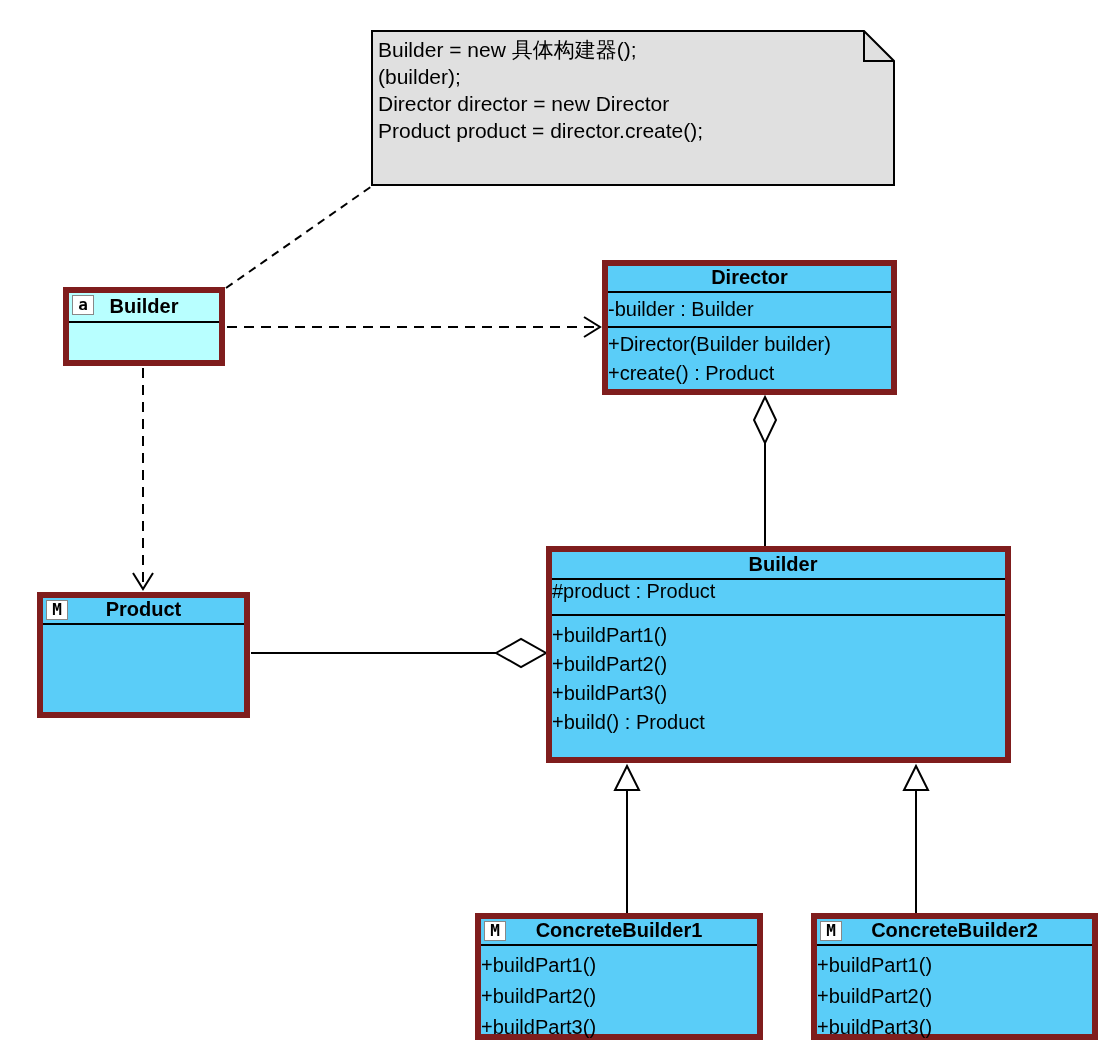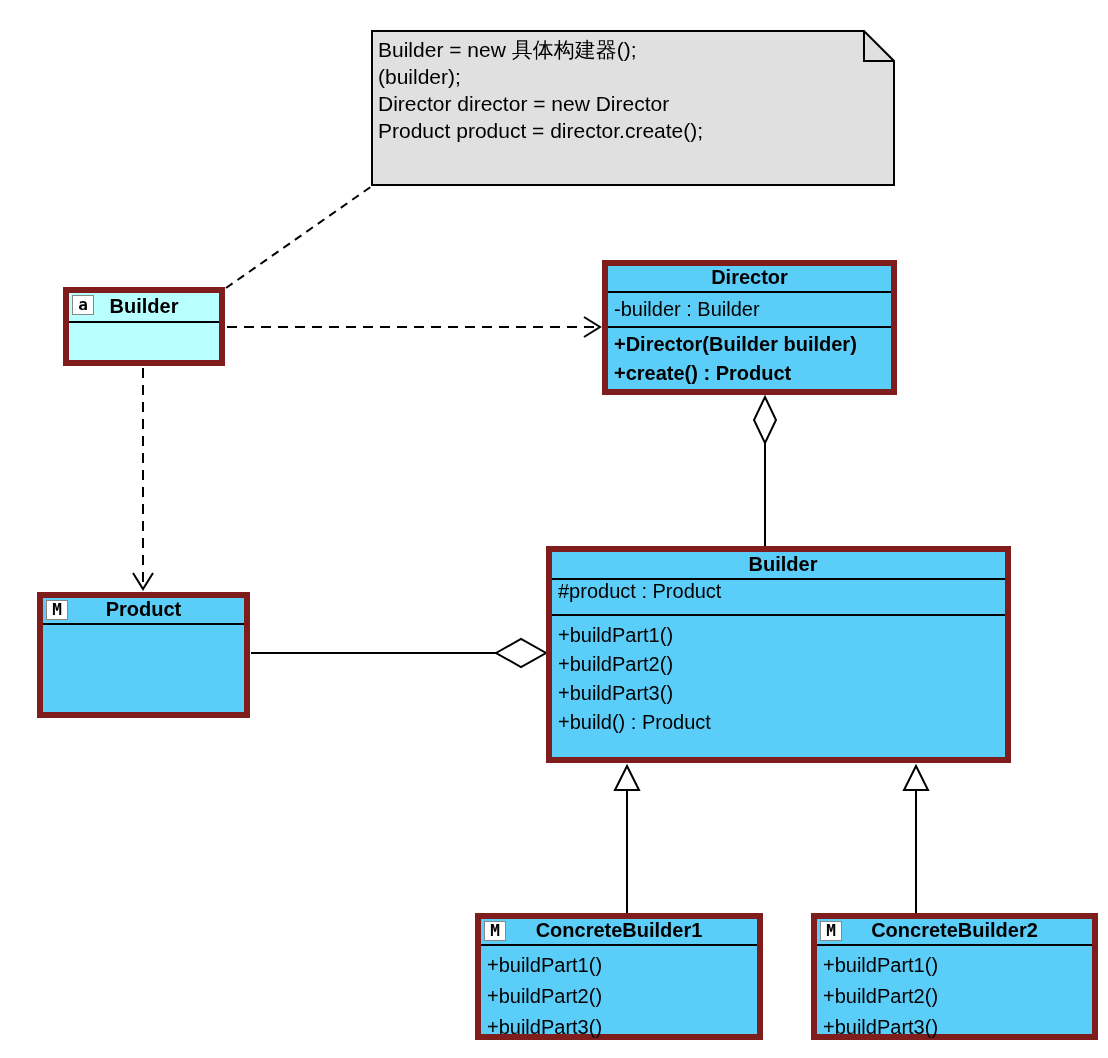--- a/index.html
+++ b/index.html
@@ -15,21 +15,21 @@
   .hdr {
     position:relative; text-align:center; font-weight:bold; font-size:20px;
     border-bottom:2px solid #000; flex:0 0 auto; line-height:24px; height:26px;
   }
   .badge {
     position:absolute; left:3px; top:2px; width:22px; height:20px;
     background:#ffffff; border:1px solid #888; box-sizing:border-box;
     font-weight:bold; font-size:16px; line-height:18px; text-align:center;
     font-family:"DejaVu Sans Mono", monospace;
   }
-  .sec { box-sizing:border-box; font-size:20px; padding-left:6px; }
+  .sec { box-sizing:border-box; font-size:20px; }
   .row { white-space:nowrap; }
   .note-text {
     position:absolute; left:378px; top:36px; width:480px;
     font-size:21px; line-height:27px;
   }
 </style>
 </head>
 <body>
 
 <div id="canvas">
@@ -75,21 +75,21 @@
     <div class="sec" style="flex:1;"></div>
   </div>
 
   <div class="cls" style="left:602px; top:260px; width:295px; height:135px;">
     <div class="hdr" style="height:25px; line-height:23px;">
       <span>Director</span>
     </div>
     <div class="sec" style="height:35px; border-bottom:2px solid #000; display:flex; align-items:center;">
       <div class="row">-builder : Builder</div>
     </div>
-    <div class="sec" style="flex:1; padding-top:2px; line-height:29px;font-weight:bold;">
+    <div class="sec" style="flex:1; padding-top:2px; line-height:29px;">
       <div class="row">+Director(Builder builder)</div>
       <div class="row">+create() : Product</div>
     </div>
   </div>
 
   <div class="cls" style="left:546px; top:546px; width:465px; height:217px;">
     <div class="hdr" style="height:26px; line-height:24px;padding-left:9px;">
       <span>Builder</span>
     </div>
     <div class="sec" style="height:36px; border-bottom:2px solid #000; display:flex; align-items:flex-start;">

